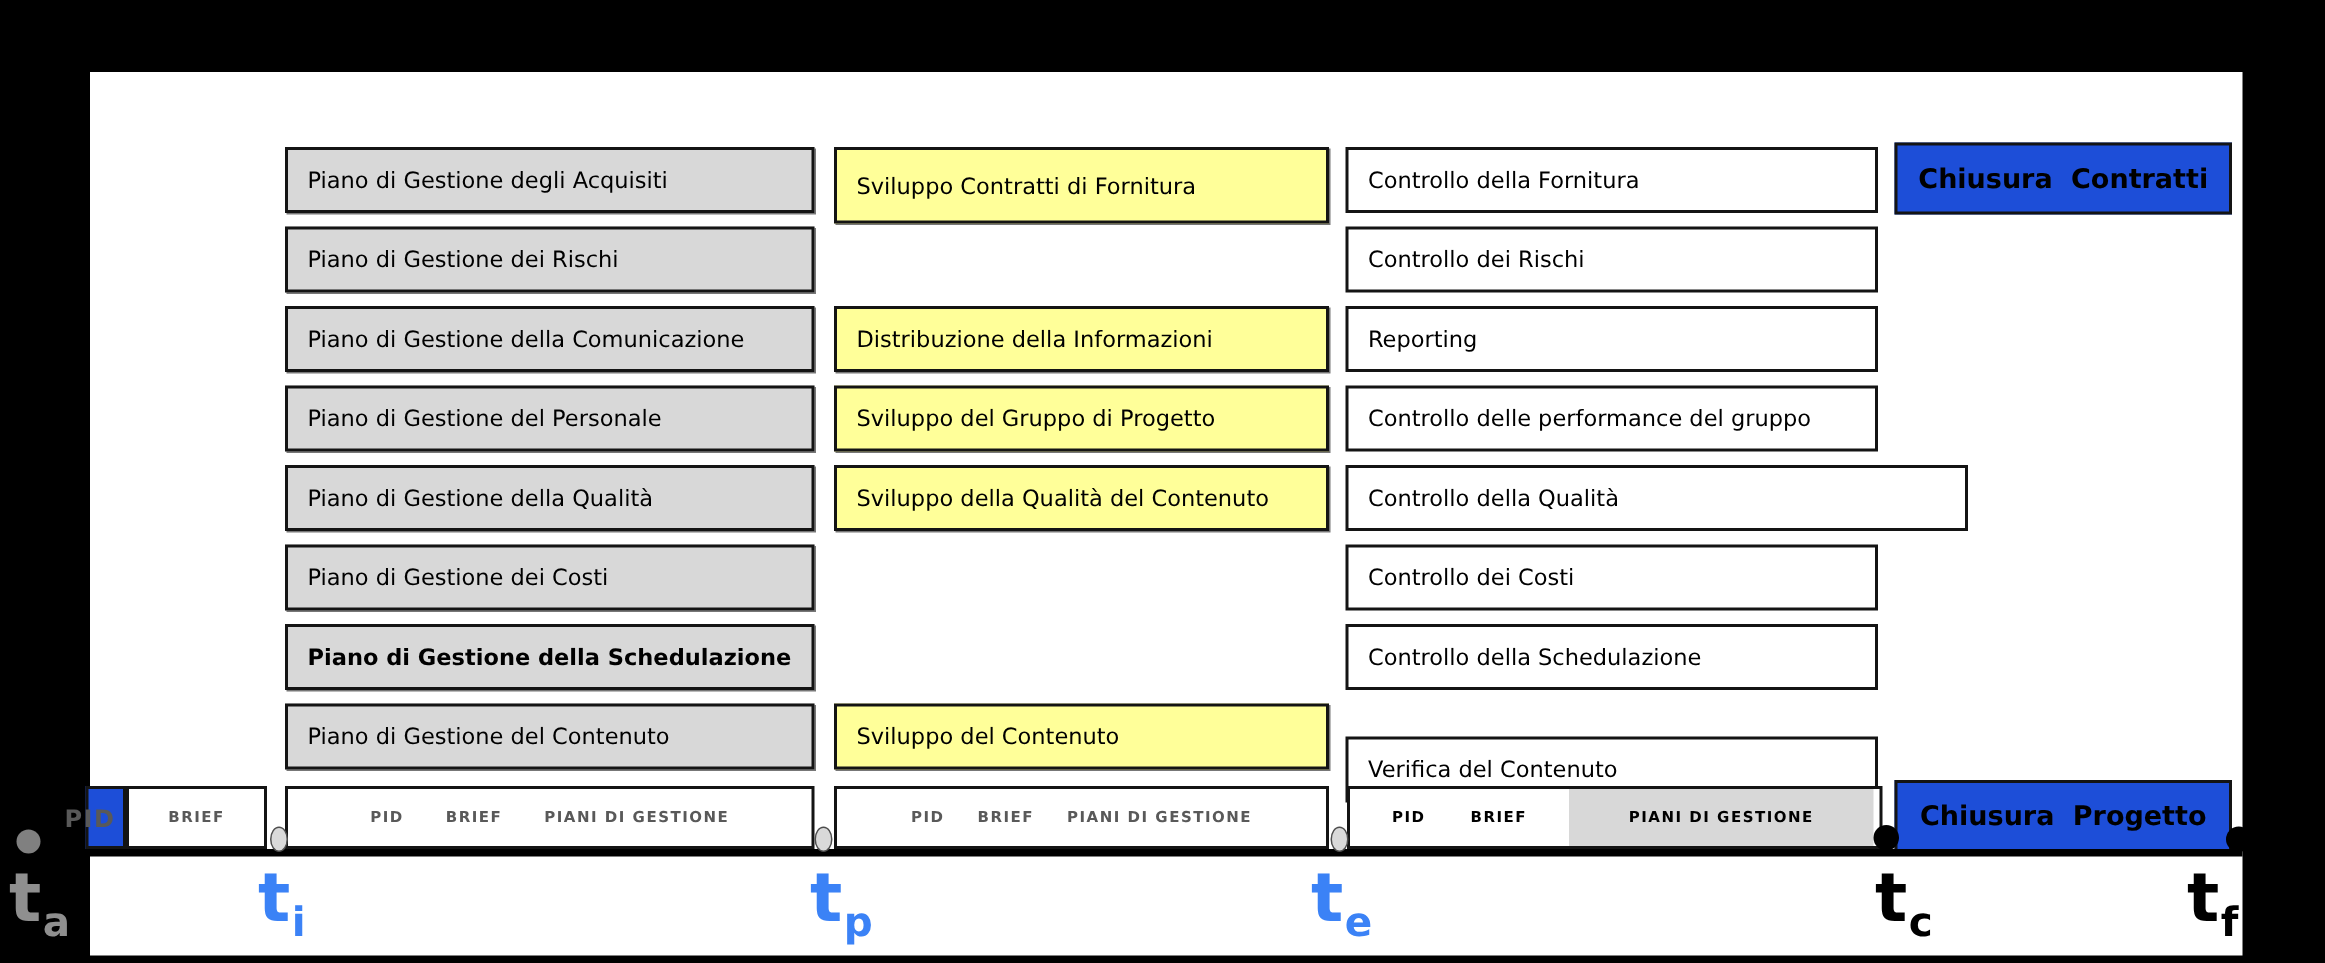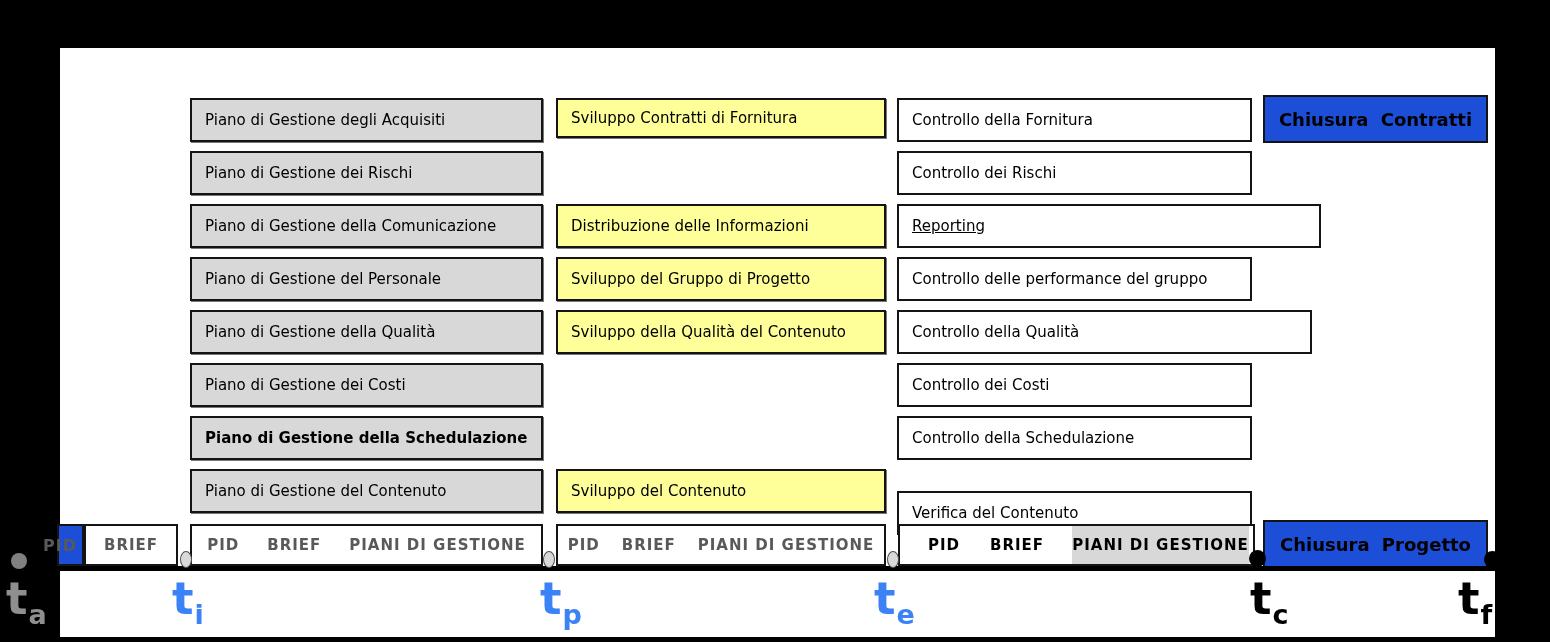--- a/index.html
+++ b/index.html
@@ -25,21 +25,21 @@
   .dev{background:#ffff99;box-shadow:1px 1px 0 #777;}
   .ctrl{background:#ffffff;}
   .close{
     font-weight:bold;font-size:18px;justify-content:center;
     padding-left:0;word-spacing:6px;
   }
   .seg{
     position:absolute;box-sizing:border-box;top:524px;height:42px;
     border:2px solid #141414;background:#fff;
     display:flex;align-items:center;justify-content:center;
-    font-weight:bold;font-size:15px;letter-spacing:1px;color:#595959;
+    font-weight:bold;font-size:10px;letter-spacing:1px;color:#595959;
     white-space:nowrap;
   }
   .seg .gap{display:inline-block;width:28px;}
   .seg4{color:#000;justify-content:flex-start;padding:0;}
   .seg4 .lbl{display:flex;align-items:center;height:100%;}
   .seg4 .pid{margin-left:28px;}
   .seg4 .brief{margin-left:30px;}
   .seg4 .plans{
     flex:1;margin-left:28px;margin-right:4px;
     background:#d8d8d8;justify-content:center;
@@ -74,29 +74,29 @@
 
   <div class="box plan" style="left:190px;top:98px;width:353px;height:44px;">Piano di Gestione degli Acquisiti</div>
   <div class="box plan" style="left:190px;top:151px;width:353px;height:44px;">Piano di Gestione dei Rischi</div>
   <div class="box plan" style="left:190px;top:204px;width:353px;height:44px;">Piano di Gestione della Comunicazione</div>
   <div class="box plan" style="left:190px;top:257px;width:353px;height:44px;">Piano di Gestione del Personale</div>
   <div class="box plan" style="left:190px;top:310px;width:353px;height:44px;">Piano di Gestione della Qualità</div>
   <div class="box plan" style="left:190px;top:363px;width:353px;height:44px;">Piano di Gestione dei Costi</div>
   <div class="box plan" style="left:190px;top:416px;width:353px;height:44px;font-weight:bold;">Piano di Gestione della Schedulazione</div>
   <div class="box plan" style="left:190px;top:469px;width:353px;height:44px;">Piano di Gestione del Contenuto</div>
 
-  <div class="box dev" style="left:556px;top:98px;width:330px;height:40px;">Sviluppo Contratti di Fornitura</div>
-  <div class="box dev" style="left:556px;top:204px;width:330px;height:44px;">Distribuzione delle Informazioni</div>
+  <div class="box dev" style="left:556px;top:98px;width:330px;height:51px;">Sviluppo Contratti di Fornitura</div>
+  <div class="box dev" style="left:556px;top:204px;width:330px;height:44px;">Distribuzione della Informazioni</div>
   <div class="box dev" style="left:556px;top:257px;width:330px;height:44px;">Sviluppo del Gruppo di Progetto</div>
   <div class="box dev" style="left:556px;top:310px;width:330px;height:44px;">Sviluppo della Qualità del Contenuto</div>
   <div class="box dev" style="left:556px;top:469px;width:330px;height:44px;">Sviluppo del Contenuto</div>
 
   <div class="box ctrl" style="left:897px;top:98px;width:355px;height:44px;">Controllo della Fornitura</div>
   <div class="box ctrl" style="left:897px;top:151px;width:355px;height:44px;">Controllo dei Rischi</div>
-  <div class="box ctrl" style="left:897px;top:204px;width:424px;height:44px;text-decoration:underline;">Reporting</div>
+  <div class="box ctrl" style="left:897px;top:204px;width:355px;height:44px;">Reporting</div>
   <div class="box ctrl" style="left:897px;top:257px;width:355px;height:44px;">Controllo delle performance del gruppo</div>
   <div class="box ctrl" style="left:897px;top:310px;width:415px;height:44px;">Controllo della Qualità</div>
   <div class="box ctrl" style="left:897px;top:363px;width:355px;height:44px;">Controllo dei Costi</div>
   <div class="box ctrl" style="left:897px;top:416px;width:355px;height:44px;">Controllo della Schedulazione</div>
   <div class="box ctrl" style="left:897px;top:469px;width:355px;height:44px;margin-top:22px;">Verifica del Contenuto</div>
 
   <div class="box close" style="left:1263px;top:95px;width:225px;height:48px;">Chiusura Contratti</div>
   <div class="box close" style="left:1263px;top:520px;width:225px;height:48px;">Chiusura Progetto</div>
 
   <div class="box" style="left:57px;top:524px;width:27px;height:42px;padding-left:0;"></div>

